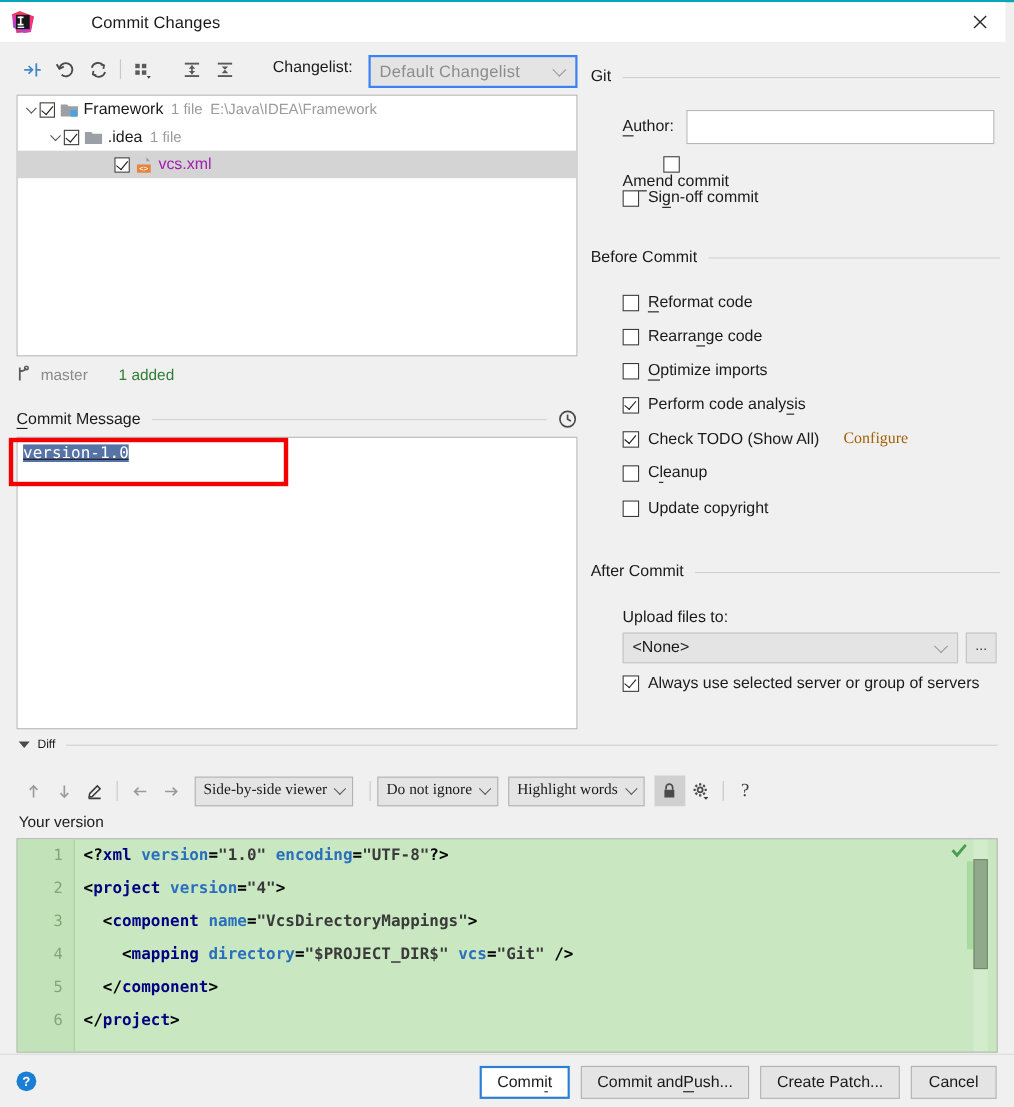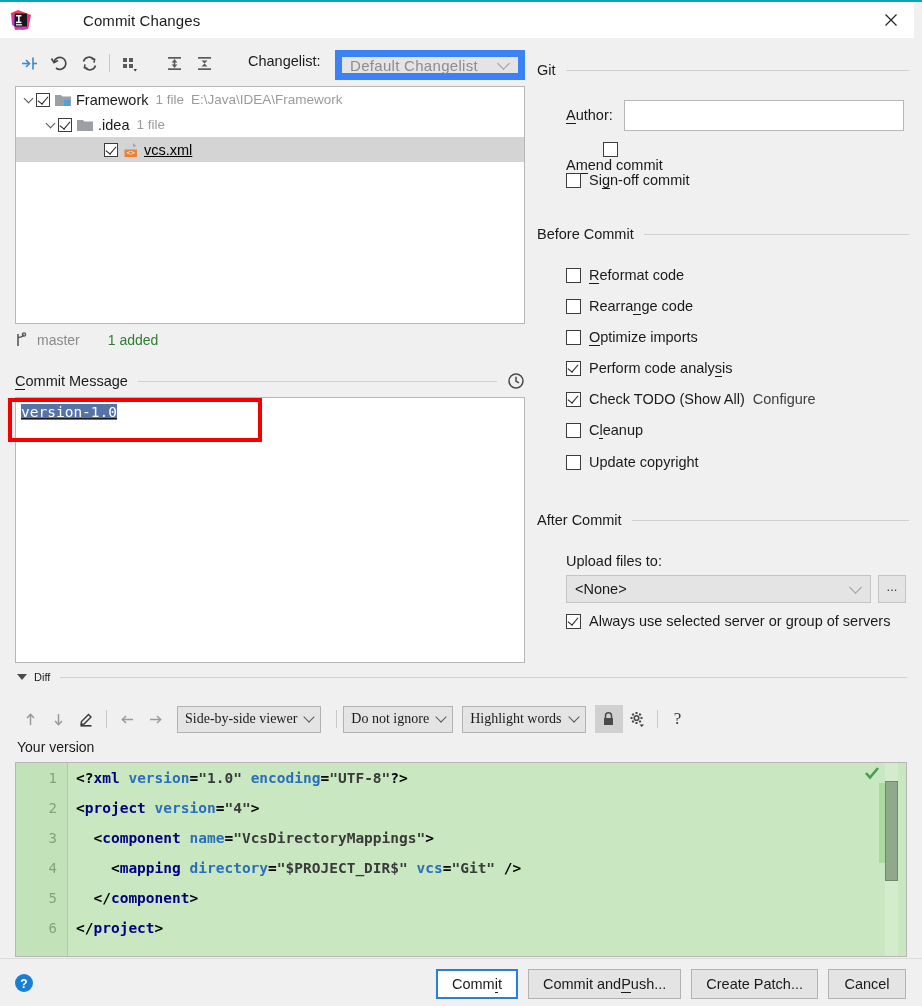--- a/index.html
+++ b/index.html
@@ -46,21 +46,21 @@
     width: 30px; height: 28px; display: flex; align-items: center;
     justify-content: center; cursor: pointer; position: relative;
   }
   .tsep { width: 1px; height: 18px; background: #c8c8c8; margin: 0 5px; }
 
   .changelist-label {
     position: absolute; left: 248px; top: 51px; font-size: 14.5px; color: #1a1a1a;
   }
   .changelist-combo {
     position: absolute; left: 335px; top: 48px; width: 190px; height: 30px;
-    background: #e4e4e4; border: 7px solid #3b82f6;
+    background: #e4e4e4; border: 2px solid #3b82f6;
     display: flex; align-items: center; padding: 0 8px;
     color: #8c8c8c; font-size: 15px; cursor: pointer;
   }
   .changelist-combo .cl-val { flex: 1; letter-spacing: .3px; }
   .chev { width: 9px; height: 9px; border-right: 1.6px solid #9a9a9a;
           border-bottom: 1.6px solid #9a9a9a; transform: rotate(45deg);
           margin-bottom: 4px; margin-right: 2px; }
 
   
   .tree {
@@ -83,21 +83,21 @@
     flex: none; position: relative; cursor: pointer; margin-right: 5px;
   }
   .cbx.checked::after {
     content: ""; position: absolute; left: 3px; top: 0px;
     width: 5px; height: 9px; border-right: 1.7px solid #1a1a1a;
     border-bottom: 1.7px solid #1a1a1a; transform: rotate(40deg);
   }
   .folder-ic { width: 16px; height: 14px; margin-right: 5px; flex: none; }
   .xml-ic { width: 16px; height: 16px; margin-right: 5px; flex: none; }
   .tname { font-size: 14.5px; }
-  .tname.green { color: #000000; text-decoration: underline; }
+  .tname.green { color: #a21caf; }
   .tmeta { color: #9b9b9b; font-size: 13.5px; margin-left: 7px; }
   .tpath { color: #9b9b9b; font-size: 13.5px; margin-left: 7px; }
 
   
   .branchrow {
     position: absolute; left: 15px; top: 327px; height: 22px;
     display: flex; align-items: center; font-size: 14px;
   }
   .branch-name { color: #8a8a8a; margin-left: 7px; }
   .added-count { color: #2e7d32; margin-left: 28px; }
@@ -142,21 +142,21 @@
     font-family: "Liberation Sans", sans-serif; font-size: 14px;
     outline: none;
   }
 
   .chkrow {
     position: absolute; display: flex; align-items: center; cursor: pointer;
     font-size: 14.5px; white-space: nowrap;
   }
   .chkrow .cbx { width: 15px; height: 15px; margin-right: 8px; }
   .chkrow u { text-decoration: none; border-bottom: 1px solid #1a1a1a; }
-  .cfg-link { color: #404040; margin-left: 8px; cursor: pointer; }
+  .cfg-link { color: #a16207; margin-left: 22px; cursor: pointer; font-family: Liberation Serif, serif; }
 
   .upload-label { position: absolute; left: 566px; top: 551px; font-size: 14.5px; }
   .upload-combo {
     position: absolute; left: 566px; top: 573px; width: 305px; height: 28px;
     background: #e4e4e4; border: 1px solid #c4c4c4;
     display: flex; align-items: center; padding: 0 8px; font-size: 14.5px;
     cursor: pointer;
   }
   .upload-combo .u-val { flex: 1; }
   .ellipsis-btn {

